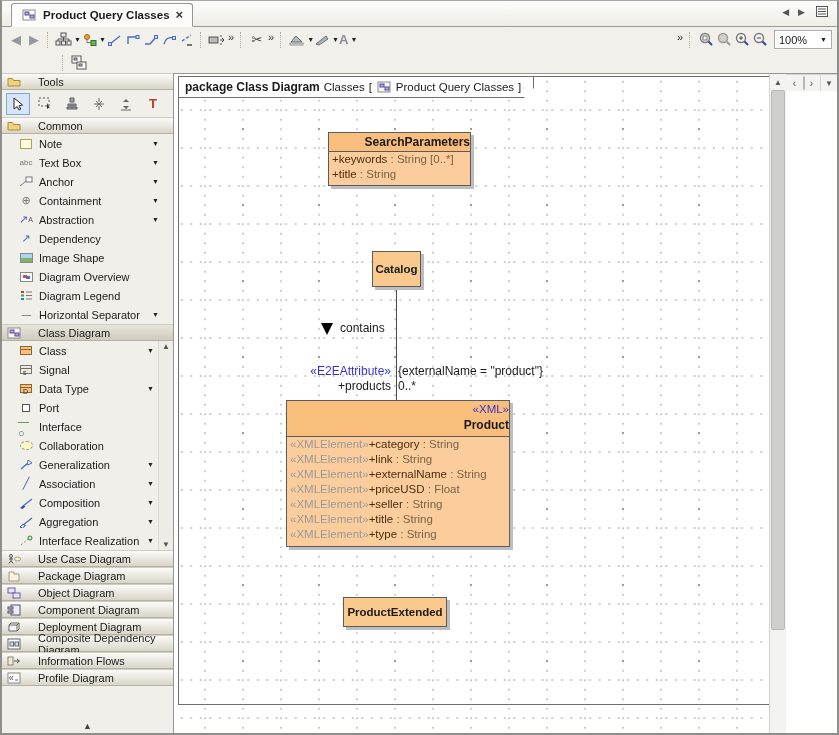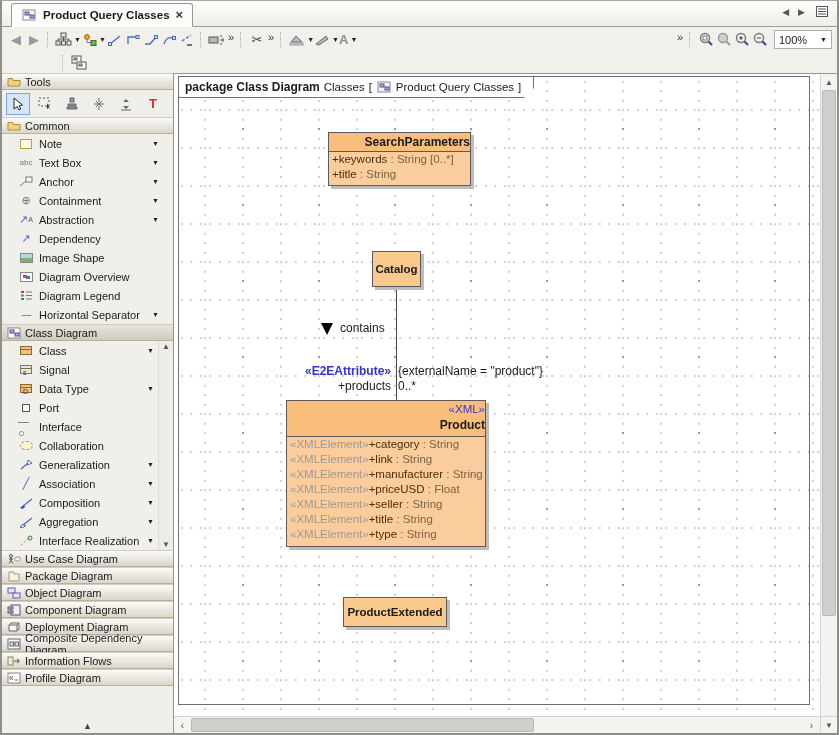--- a/index.html
+++ b/index.html
@@ -22,21 +22,21 @@
   .ovf { font-size:11px; color:#333; margin:0 2px; position:relative; top:-3px; }
   .navarrow { font-size:13px; color:#9598a0; }
   .toolbar-right { margin-left:auto; display:flex; align-items:center; }
   .zoom-combo { width:58px; height:19px; background:#fff; border:1px solid #abadb3; display:flex; align-items:center; justify-content:space-between; padding:0 4px; margin-left:5px; }
 
   
   .main { flex:1; display:flex; min-height:0; }
 
   
   .sidebar { width:172px; flex:0 0 auto; display:flex; flex-direction:column; border-right:1px solid #98978f; background:#f0efe9; }
-  .schdr { height:17px; flex:0 0 auto; background:linear-gradient(#fcfbf9,#d9d5c9); border-top:1px solid #cfccc0; border-bottom:1px solid #b5b1a3; display:flex; align-items:center; gap:3px; padding:0 4px; }
+  .schdr { height:17px; flex:0 0 auto; background:linear-gradient(#fcfbf9,#d9d5c9); border-top:1px solid #cfccc0; border-bottom:1px solid #b5b1a3; display:flex; align-items:center; gap:16px; padding:0 4px; }
   .schdr.pressed { background:linear-gradient(#e8e5dc,#cfcbbd); }
   .toolsrow { height:27px; flex:0 0 auto; display:flex; align-items:center; gap:3px; padding:0 4px; }
   .tool { width:24px; height:22px; display:flex; align-items:center; justify-content:center; }
   .tool.selected { background:#d6e6f8; border:1px solid #7da7d9; }
   .pal-item { height:19px; flex:0 0 auto; display:flex; align-items:center; gap:5px; padding-left:16px; position:relative; }
   .pal-item .lbl { white-space:nowrap; }
   .pal-dd { position:absolute; right:14px; font-size:7px; color:#222; }
   .cd-wrap { display:flex; flex:0 0 auto; }
   .cd-items { flex:1; display:flex; flex-direction:column; }
   .cd-items .pal-dd { right:4px; }
@@ -54,21 +54,21 @@
   .ic-ov { width:13px; height:10px; border:1px solid #888; background:#fff; position:relative; }
   .ic-ov::after { content:""; position:absolute; left:2px; top:2px; width:4px; height:3px; background:#c0504d; }
   .ic-ov::before { content:""; position:absolute; right:2px; bottom:2px; width:4px; height:3px; background:#4472c4; }
   .ic-ellipse { width:13px; height:9px; border:1px dashed #999; border-radius:50%; background:#fdf6c3; }
   .ic-port { width:8px; height:8px; border:1px solid #555; background:#fff; }
   .blue { color:#4666c9; }
   .grn { color:#3a7a3a; }
   .sep-dash { color:#777; letter-spacing:-1px; font-size:10px; }
 
   
-  .canvas-area { flex:1; display:flex; flex-direction:column; min-width:0; background:#fff; border-top:1px solid #98978f; }
+  .canvas-area { flex:1; display:flex; min-width:0; background:#fff; border-top:1px solid #98978f; }
   .canvas-row { flex:1; display:flex; min-height:0; }
   .canvas { position:relative; flex:1; overflow:hidden; background-color:#fff;
     background-image:
       radial-gradient(circle, #9b9b9b 1.2px, transparent 1.4px),
       radial-gradient(circle, #cdcdcd 0.8px, transparent 1px),
       radial-gradient(circle, #cdcdcd 0.8px, transparent 1px);
     background-size: 76px 76px, 38px 9.5px, 9.5px 38px;
     background-position: 31px 17px, 12px 3px, 3px 17px; }
   .vscroll { width:17px; flex:0 0 auto; background:#f3f3f1; border-left:1px solid #d5d5d3; display:flex; flex-direction:column; align-items:center; }
   .sbtn { height:16px; width:100%; display:flex; align-items:center; justify-content:center; font-size:8px; color:#555; }
@@ -591,43 +591,43 @@
               </span>
               <span>Product Query Classes</span>
               <span>]</span>
             </div>
           </div>
 
           <div class="assoc-line" style="left:222px; top:204px; height:123px;"></div>
           <div class="alabel" style="left:227px; top:205px;">1</div>
           <div class="tri-down" style="left:147px; top:249px;"></div>
           <div class="alabel" style="left:166px; top:247px;">contains</div>
-          <div class="alabel ralign" style="left:120px; width:97px; top:290px; color:#3533cf;font-weight:bold;">«E2EAttribute»</div>
+          <div class="alabel ralign" style="left:120px; width:97px; top:290px; color:#3533cf;">«E2EAttribute»</div>
           <div class="alabel" style="left:224px; top:290px;">{externalName = "product"}</div>
           <div class="alabel ralign" style="left:120px; width:97px; top:305px;">+products</div>
           <div class="alabel" style="left:224px; top:305px;">0..*</div>
 
           <div class="uml" style="left:154px; top:58px; width:143px; height:54px;">
             <div class="hdr" style="height:19px; line-height:18px;">SearchParameters</div>
             <div class="attr-line"><span class="an">+keywords</span><span class="at"> : String [0..*]</span></div>
             <div class="attr-line"><span class="an">+title</span><span class="at"> : String</span></div>
           </div>
 
           <div class="uml simple" style="left:198px; top:177px; width:49px; height:36px;">
             <span>Catalog</span>
           </div>
 
-          <div class="uml" style="left:112px; top:326px; width:200px; height:147px;">
+          <div class="uml" style="left:112px; top:326px; width:224px; height:147px;">
             <div class="hdr" style="height:36px; padding-top:1px;">
               <div class="blueS">«XML»</div>
               <div class="pname">Product</div>
             </div>
             <div class="attr-line"><span class="st">«XMLElement»</span><span class="an">+category</span><span class="at"> : String</span></div>
             <div class="attr-line"><span class="st">«XMLElement»</span><span class="an">+link</span><span class="at"> : String</span></div>
-            <div class="attr-line"><span class="st">«XMLElement»</span><span class="an">+manufacturer</span><span class="at"> : String</span></div>
+            <div class="attr-line"><span class="st">«XMLElement»</span><span class="an">+externalName</span><span class="at"> : String</span></div>
             <div class="attr-line"><span class="st">«XMLElement»</span><span class="an">+priceUSD</span><span class="at"> : Float</span></div>
             <div class="attr-line"><span class="st">«XMLElement»</span><span class="an">+seller</span><span class="at"> : String</span></div>
             <div class="attr-line"><span class="st">«XMLElement»</span><span class="an">+title</span><span class="at"> : String</span></div>
             <div class="attr-line"><span class="st">«XMLElement»</span><span class="an">+type</span><span class="at"> : String</span></div>
           </div>
 
           <div class="uml simple" style="left:169px; top:523px; width:104px; height:30px;">
             <span>ProductExtended</span>
           </div>
 

